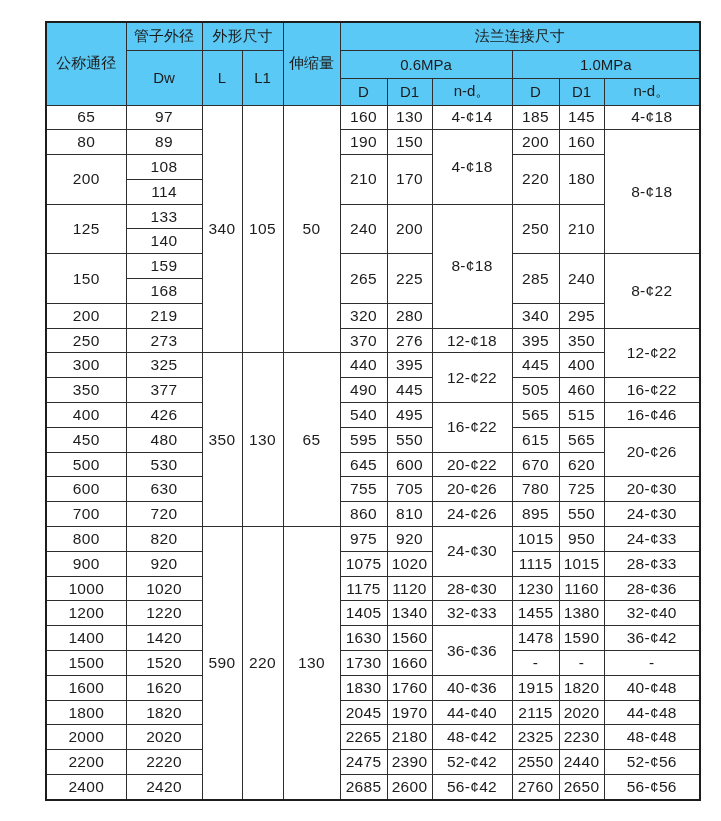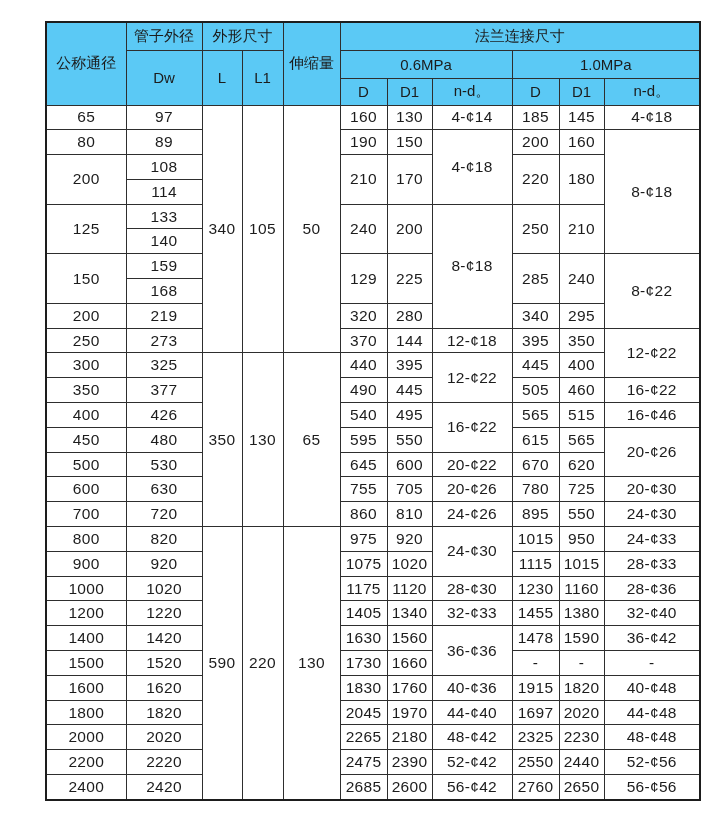--- a/index.html
+++ b/index.html
@@ -141,42 +141,42 @@
           <td rowspan="5">8-¢18</td>
           <td rowspan="2">250</td>
           <td rowspan="2">210</td>
         </tr>
         <tr>
           <td>140</td>
         </tr>
         <tr>
           <td rowspan="2">150</td>
           <td>159</td>
-          <td rowspan="2">129</td>
+          <td rowspan="2">265</td>
           <td rowspan="2">225</td>
           <td rowspan="2">285</td>
           <td rowspan="2">240</td>
           <td rowspan="3">8-¢22</td>
         </tr>
         <tr>
           <td>168</td>
         </tr>
         <tr>
           <td>200</td>
           <td>219</td>
           <td>320</td>
           <td>280</td>
           <td>340</td>
           <td>295</td>
         </tr>
         <tr>
           <td>250</td>
           <td>273</td>
           <td>370</td>
-          <td>144</td>
+          <td>276</td>
           <td>12-¢18</td>
           <td>395</td>
           <td>350</td>
           <td rowspan="2">12-¢22</td>
         </tr>
         <tr>
           <td>300</td>
           <td>325</td>
           <td rowspan="7">350</td>
           <td rowspan="7">130</td>
@@ -314,21 +314,21 @@
           <td>1915</td>
           <td>1820</td>
           <td>40-¢48</td>
         </tr>
         <tr>
           <td>1800</td>
           <td>1820</td>
           <td>2045</td>
           <td>1970</td>
           <td>44-¢40</td>
-          <td>1697</td>
+          <td>2115</td>
           <td>2020</td>
           <td>44-¢48</td>
         </tr>
         <tr>
           <td>2000</td>
           <td>2020</td>
           <td>2265</td>
           <td>2180</td>
           <td>48-¢42</td>
           <td>2325</td>

